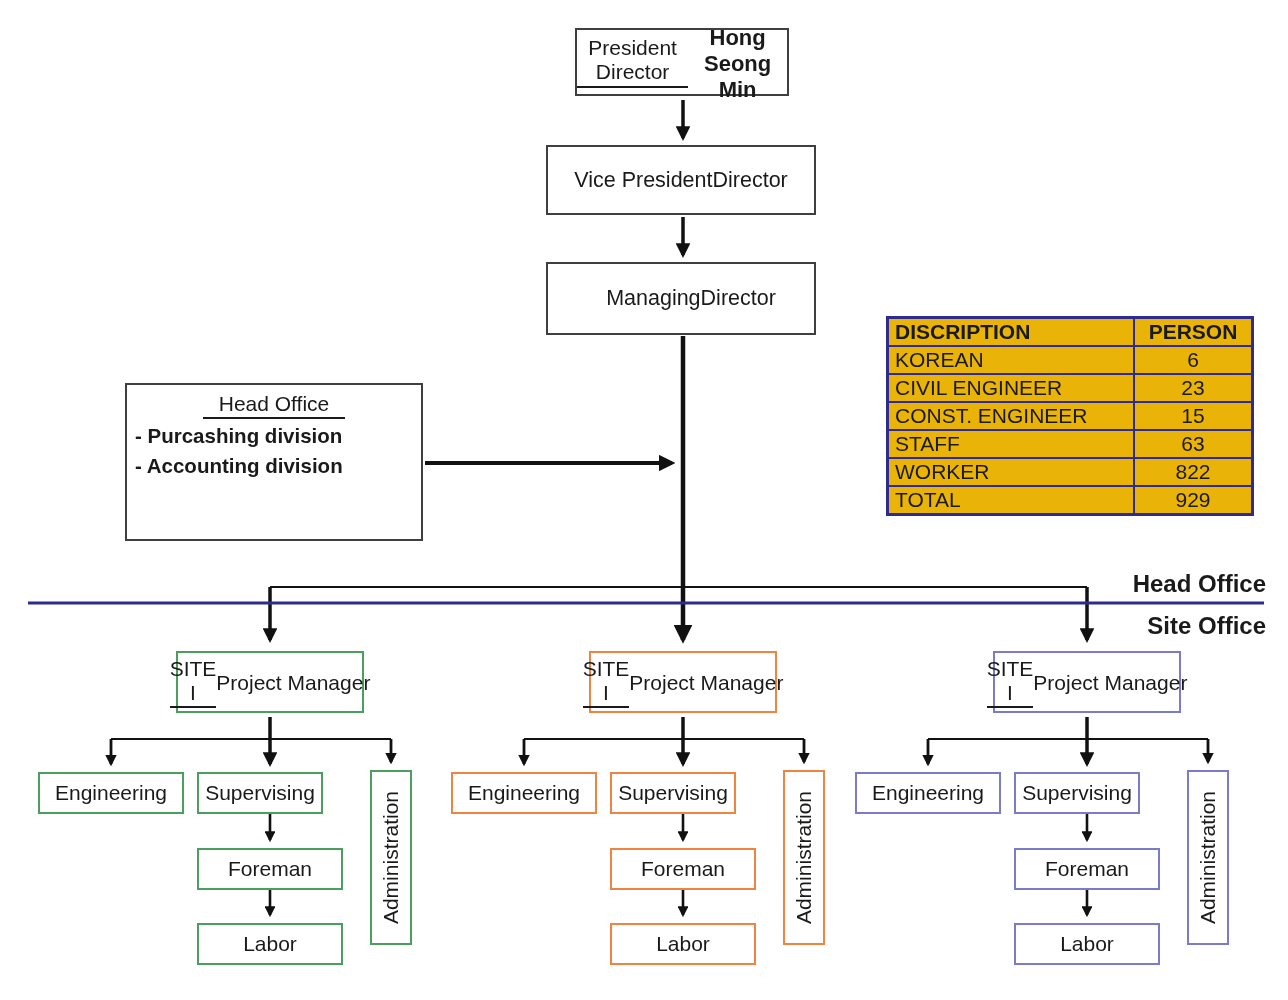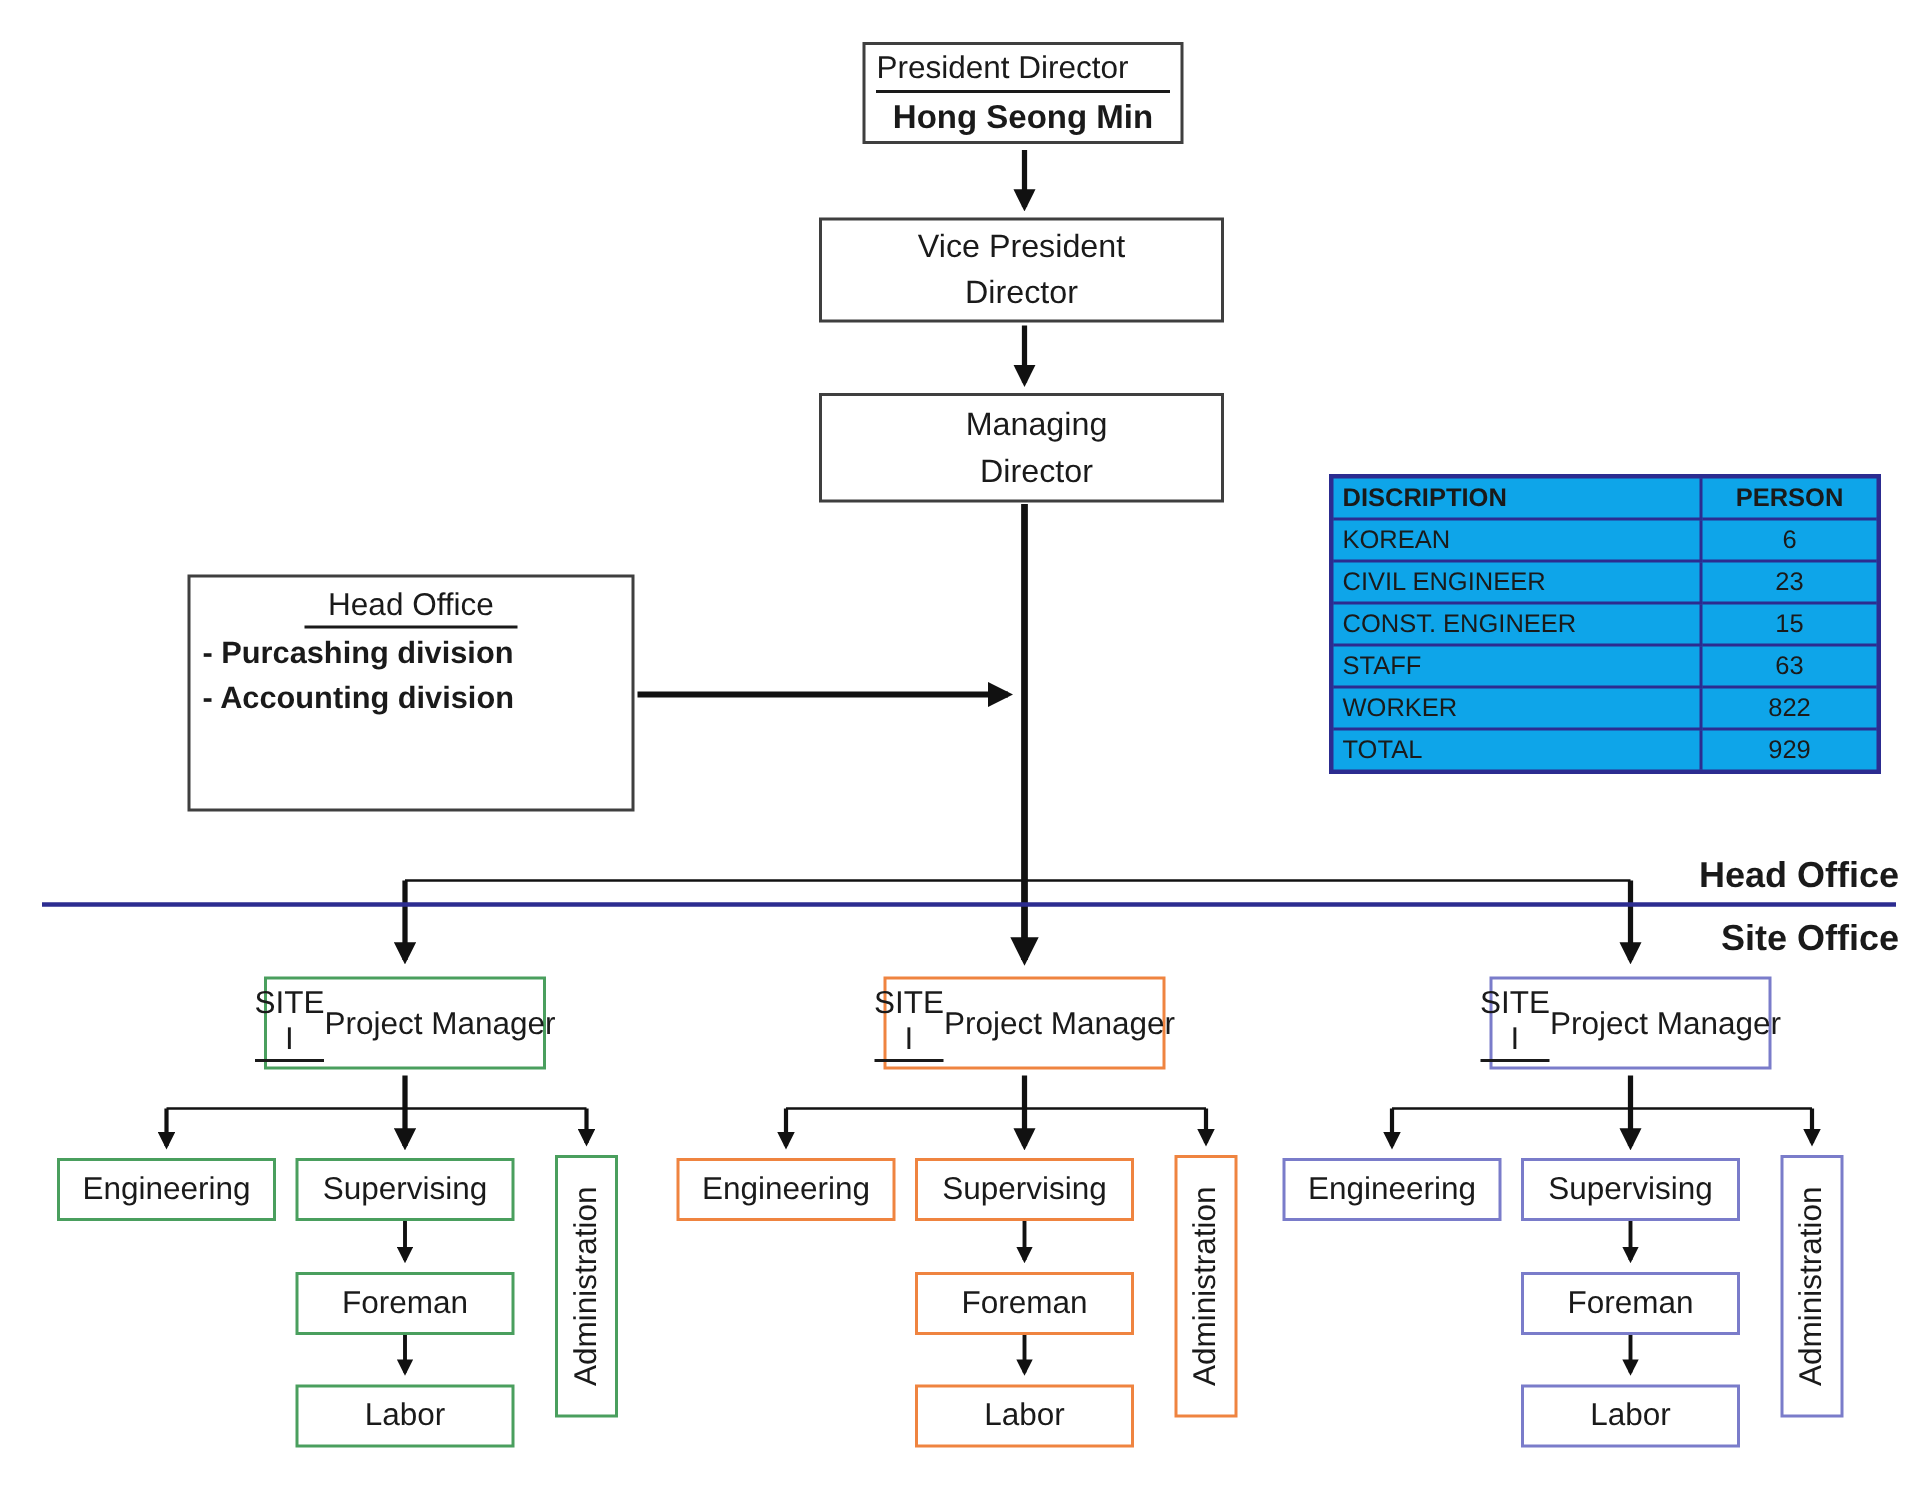--- a/index.html
+++ b/index.html
@@ -5,42 +5,42 @@
   html,body{margin:0;padding:0;background:#fff;}
   .stage{
     position:relative;width:1288px;height:1000px;background:#ffffff;
     font-family:"Liberation Sans",sans-serif;color:#1a1a1a;overflow:hidden;
   }
   svg.connectors{position:absolute;left:0;top:0;pointer-events:none;}
 
   
   .node{
     position:absolute;background:#fff;border:2px solid #3f3f3f;
-    display:flex;flex-direction:column;align-items:center;justify-content:center;
-    text-align:left;box-sizing:border-box;
+    display:flex;flex-direction:row;align-items:center;justify-content:center;
+    text-align:center;box-sizing:border-box;
   }
   #president{left:575px;top:28px;width:214px;height:68px;font-size:21px;}
   #president .u-row{display:block;width:93%;margin:0 auto;border-bottom:2px solid #1a1a1a;padding-bottom:2px;}
   #president .p-name{font-weight:bold;font-size:22px;margin-top:3px;}
   #vp{left:546px;top:145px;width:270px;height:70px;font-size:21.5px;line-height:1.42;}
   #md{left:546px;top:262px;width:270px;height:73px;font-size:21.5px;line-height:1.42;padding-left:20px;}
 
   
   #head-office{
     position:absolute;left:125px;top:383px;width:298px;height:158px;
     border:2px solid #3f3f3f;background:#fff;box-sizing:border-box;padding:7px 8px 0 8px;
   }
   .ho-title{text-align:center;font-size:21px;margin-bottom:5px;}
   .ho-title .u{border-bottom:2px solid #1a1a1a;padding:0 16px 2px 16px;}
   .ho-item{font-weight:bold;font-size:20.5px;line-height:30px;white-space:nowrap;}
 
   
   .staff-table{
-    position:absolute;left:886px;top:316px;border-collapse:collapse;background:#0ea5e9;
-    font-size:17px;border:3px solid var(--navy,#2c2c90);padding-left:40px;
+    position:absolute;left:886px;top:316px;border-collapse:collapse;background:#eab308;
+    font-size:21px;border:3px solid var(--navy,#2c2c90);padding-left:40px;
   }
   .staff-table th,.staff-table td{
     border:2px solid var(--navy,#2c2c90);height:26px;padding:0 6px;white-space:nowrap;
   }
   .staff-table th{font-weight:bold;text-align:left;}
   .staff-table th.num-h{text-align:center;}
   .staff-table td.name{width:232px;text-align:left;}
   .staff-table td.num{width:104px;text-align:center;}
   .staff-table tr.total td{font-weight:normal;}
 
@@ -56,21 +56,21 @@
     background:#fff;display:flex;flex-direction:row;align-items:center;justify-content:center;
     font-size:21px;box-sizing:border-box;
   }
   .site-title{display:block;width:78%;text-align:center;border-bottom:2px solid #1a1a1a;padding-bottom:1px;}
   .site-sub{margin-top:2px;white-space:nowrap;}
   .dept{
     position:absolute;border:2px solid var(--c,#444);background:#fff;box-sizing:border-box;
     display:flex;align-items:center;justify-content:center;font-size:21px;white-space:nowrap;
   }
   .eng{left:8px;top:121px;width:146px;height:42px;}
-  .sup{left:167px;top:121px;width:146px;height:42px;}
+  .sup{left:167px;top:121px;width:126px;height:42px;}
   .foreman{left:167px;top:197px;width:146px;height:42px;}
   .labor{left:167px;top:272px;width:146px;height:42px;}
   .admin{left:340px;top:119px;width:42px;height:175px;}
   .vtext{writing-mode:vertical-rl;transform:rotate(180deg);font-size:21px;}
 </style>
 </head>
 <body>
 
 <div class="stage">
 

